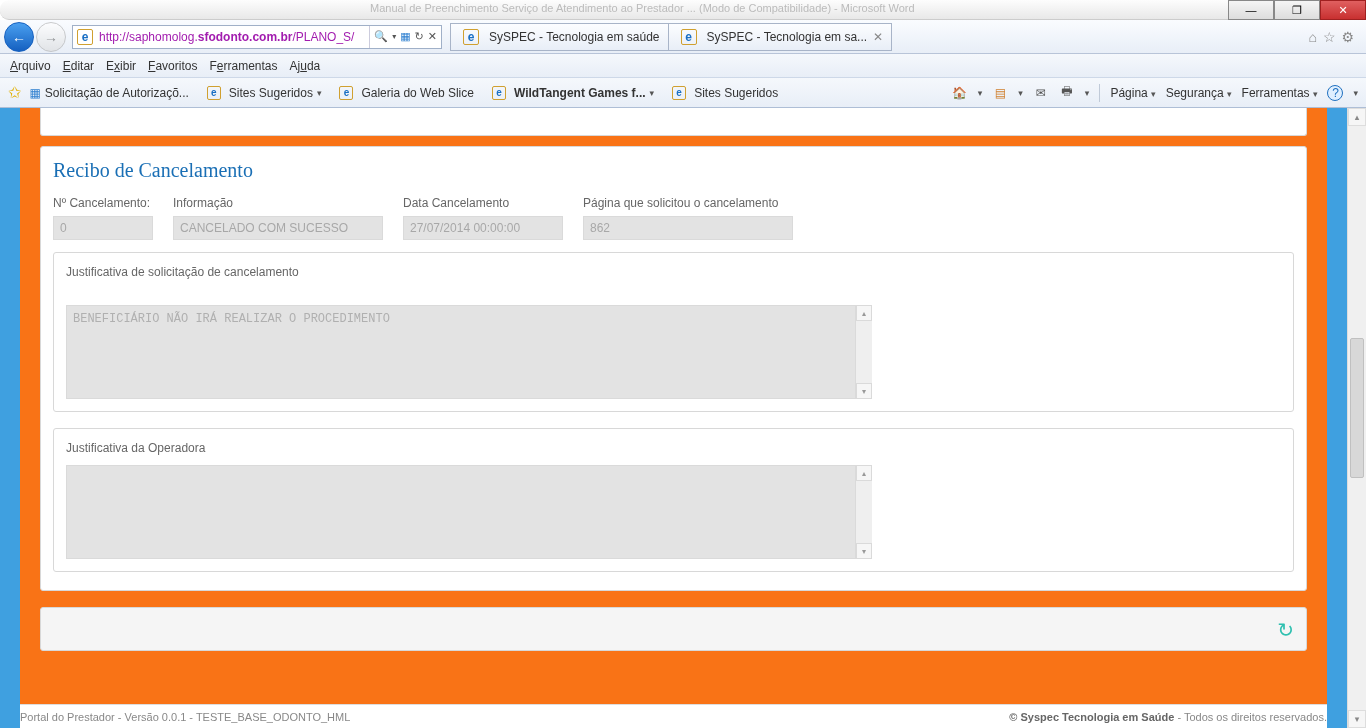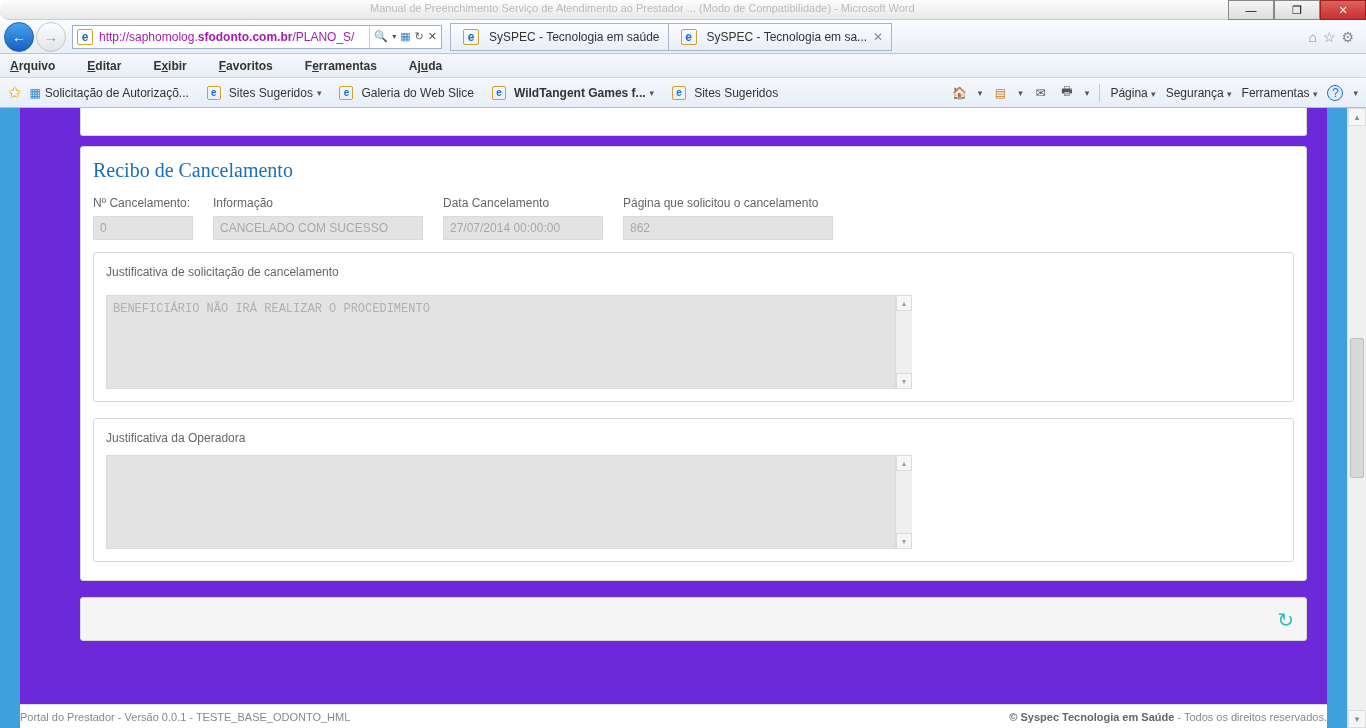--- a/index.html
+++ b/index.html
@@ -20,41 +20,41 @@
 .ie-icon { width: 16px; height: 16px; margin: 0 4px; display: inline-flex; align-items: center; justify-content: center; color: #1a6fc4; font-weight: bold; font-size: 12px; border: 1px solid #d0a030; border-radius: 2px; }
 .addr { flex: 1; font-size: 12px; color: #a21caf; border: none; outline: none; padding: 0 2px; }
 .addr .bold-domain { font-weight: bold; }
 .addr-tools { display: flex; align-items: center; border-left: 1px solid #ccd; height: 100%; padding: 0 4px; gap: 4px; color: #555; font-size: 11px; }
 .tabs { display: flex; margin-left: 4px; }
 .tab { height: 28px; min-width: 195px; border: 1px solid #a8b4c8; background: linear-gradient(#fcfdff,#e8eef7); display: flex; align-items: center; padding: 0 8px; gap: 6px; margin-right: -1px; font-size: 12px; color: #333; }
 .tab-close { margin-left: auto; color: #888; font-size: 12px; }
 .chrome-icons { margin-left: auto; display: flex; gap: 6px; padding-right: 8px; color: #888; font-size: 14px; }
 
 
-.menu-bar { height: 24px; background: linear-gradient(#f5f8fc,#e8eef7); border-bottom: 1px solid #cdd8e8; display: flex; align-items: center; padding: 0 10px; gap: 32px; font-size: 12px; color: #333; font-weight: bold; }
+.menu-bar { height: 24px; background: linear-gradient(#f5f8fc,#e8eef7); border-bottom: 1px solid #cdd8e8; display: flex; align-items: center; padding: 0 10px; gap: 12px; font-size: 12px; color: #333; }
 .menu-bar span u { text-decoration: underline; }
 
 
 .fav-bar { height: 30px; background: linear-gradient(#f5f8fc,#e8eef7); border-bottom: 1px solid #aebed6; display: flex; align-items: center; padding: 0 8px; font-size: 12px; color: #333; }
 .fav-item { display: flex; align-items: center; gap: 4px; margin-right: 14px; }
 .star-add { color: #e0b000; font-size: 16px; margin-right: 8px; }
 .dd { font-size: 9px; color: #555; }
 .cmd-bar { margin-left: auto; display: flex; align-items: center; gap: 10px; font-size: 12px; color: #333; }
 .cmd-sep { width: 1px; height: 18px; background: #c0cad8; }
 .cmd-ico { width: 16px; height: 16px; display: inline-flex; align-items: center; justify-content: center; font-size: 12px; color: #555; border: 1px solid transparent; }
 
 
 .content-wrap { position: absolute; top: 108px; left: 0; right: 0; bottom: 0; overflow: hidden; }
 .blue-stripe { width: 20px; background: #3fa0e0; position: absolute; top: 0; bottom: 0; }
 .blue-stripe.left { left: 0; }
 .blue-stripe.right { right: 19px; }
 .page-scroll { position: absolute; right: 0; top: 0; bottom: 0; width: 19px; background: #f0f0f0; border-left: 1px solid #ddd; }
 .scroll-arrow { height: 18px; background: #f6f6f6; border: 1px solid #ddd; display: flex; align-items: center; justify-content: center; font-size: 9px; color: #888; }
 .scroll-thumb { position: absolute; left: 2px; right: 2px; top: 230px; height: 140px; background: #d8d8d8; border: 1px solid #c0c0c0; border-radius: 2px; }
-.page-body { position: absolute; left: 20px; right: 39px; top: 0; bottom: 0; background: #6d28d9; overflow: hidden; padding-left: 40px; }
+.page-body { position: absolute; left: 20px; right: 39px; top: 0; bottom: 0; background: #f97316; overflow: hidden; }
 
 .empty-panel { margin: 0 20px; border: 1px solid #d8d8d8; border-top: none; border-radius: 0 0 3px 3px; height: 28px; background: #fff; }
 
 .panel { margin: 10px 20px 0 20px; border: 1px solid #d8d8d8; border-radius: 3px; padding: 12px 12px 18px 12px; background: #fff; }
 .panel-title { font-family: Georgia, 'Times New Roman', serif; font-size: 20px; color: #1a6fb5; margin-bottom: 14px; }
 
 .field-row { display: flex; gap: 20px; margin-bottom: 12px; }
 .field-col { display: flex; flex-direction: column; }
 .field-label { font-size: 12px; color: #666; margin-bottom: 6px; }
 .ro-input { height: 24px; background: #e3e3e3; border: 1px solid #dadada; color: #a8a8a8; font-size: 12px; padding: 0 6px; display: flex; align-items: center; }
@@ -194,21 +194,21 @@
           <div class="field-label">Data Cancelamento</div>
           <div class="ro-input">27/07/2014 00:00:00</div>
         </div>
         <div class="field-col" style="width:210px">
           <div class="field-label">Página que solicitou o cancelamento</div>
           <div class="ro-input">862</div>
         </div>
       </div>
 
       <div class="sub-panel">
-        <div class="field-label" style="margin-bottom:16px">Justificativa de solicitação de cancelamento</div>
+        <div class="field-label" style="margin-bottom:26px">Justificativa de solicitação de cancelamento</div>
         <div class="ta-wrap">
           <div class="ta">BENEFICIÁRIO NÃO IRÁ REALIZAR O PROCEDIMENTO</div>
           <div class="ta-scroll">
             <div class="ta-sa">▴</div>
             <div class="ta-sa bot">▾</div>
           </div>
         </div>
       </div>
 
       <div class="sub-panel" style="margin-top:16px">

